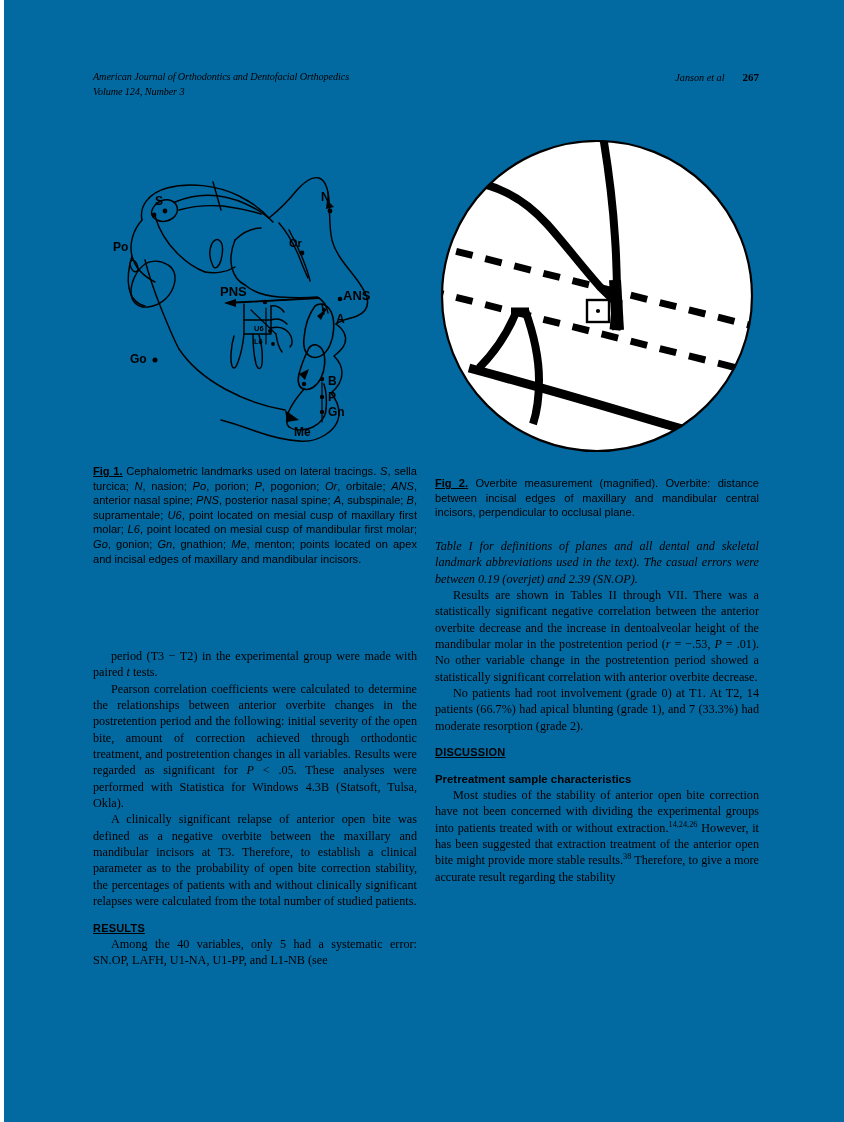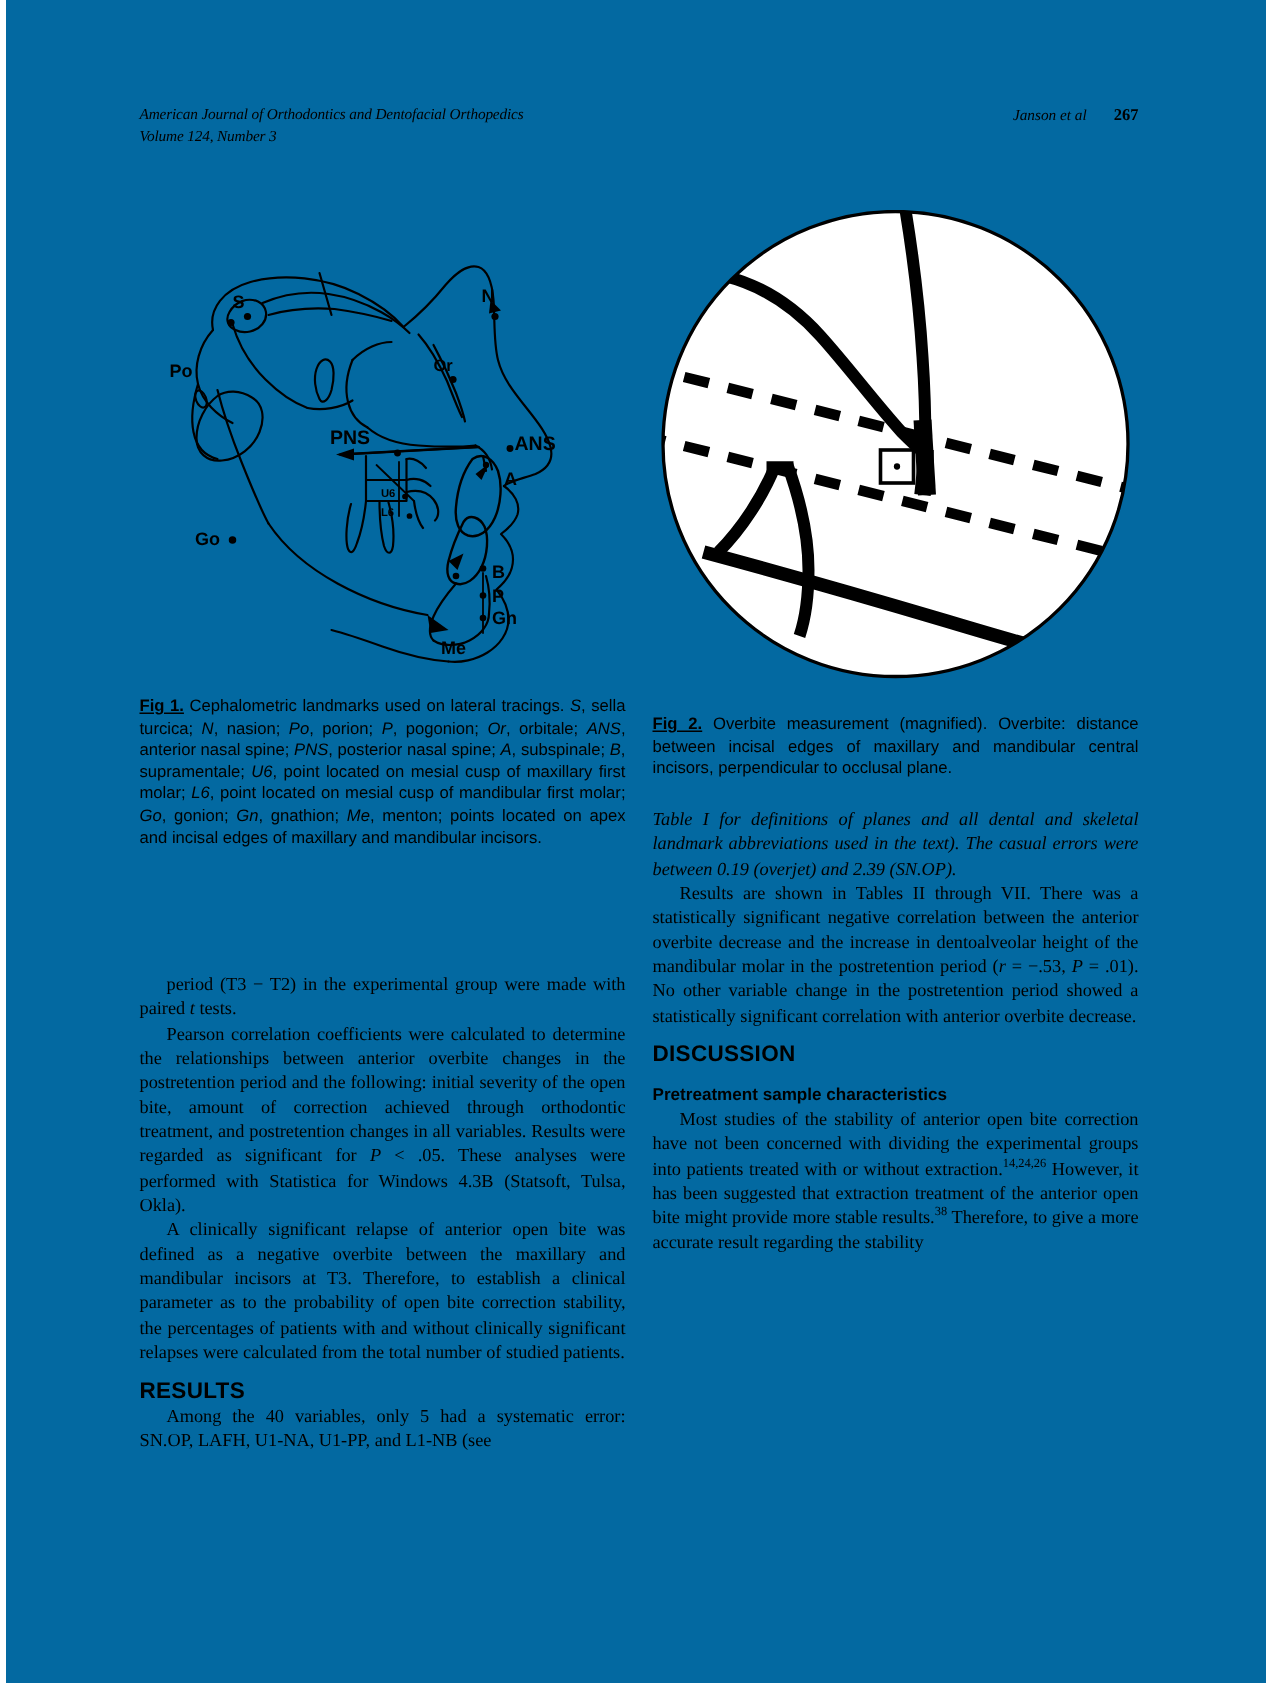--- a/index.html
+++ b/index.html
@@ -98,24 +98,25 @@
   }
   .body-block p {
     margin: 0;
     text-indent: 18px;
   }
   .body-block p.noindent { text-indent: 0; font-style: italic; }
 
   h2.section-head {
     margin: 0;
     font-family: "Liberation Sans", "DejaVu Sans", sans-serif;
-    font-size: 15px;
+    font-size: 11px;
     font-weight: bold;
     line-height: 16.4px;
     letter-spacing: 0.2px;
+    text-decoration: underline;
   }
   h3.sub-head {
     margin: 0;
     font-family: Liberation Sans, sans-serif;
     font-size: 11.4px;
     font-weight: bold;
     line-height: 16.4px;
   }
   .spacer-before-head { height: 10px; }
 
@@ -320,20 +321,21 @@
       <p><span>period (T3 </span><span>−</span><span> T2) in the experimental group were made with paired </span><span class="it">t</span><span> tests.</span></p>
       <p><span>Pearson correlation coefficients were calculated to determine the relationships between anterior overbite changes in the postretention period and the following: initial severity of the open bite, amount of correction achieved through orthodontic treatment, and postretention changes in all variables. Results were regarded as significant for </span><span class="it">P</span><span> &lt; .05. These analyses were performed with Statistica for Windows 4.3B (Statsoft, Tulsa, Okla).</span></p>
       <p><span>A clinically significant relapse of anterior open bite was defined as a negative overbite between the maxillary and mandibular incisors at T3. Therefore, to establish a clinical parameter as to the probability of open bite correction stability, the percentages of patients with and without clinically significant relapses were calculated from the total number of studied patients.</span></p>
       <div class="spacer-before-head"></div>
       <h2 class="section-head">RESULTS</h2>
       <p><span>Among the 40 variables, only 5 had a systematic error: SN.OP, LAFH, U1-NA, U1-PP, and L1-NB (see</span></p>
     </div>
   <div class="body-block" id="right-body">
       <p class="noindent"><span>Table I for definitions of planes and all dental and skeletal landmark abbreviations used in the text). The casual errors were between 0.19 (overjet) and 2.39 (SN.OP).</span></p>
       <p><span>Results are shown in Tables II through VII. There was a statistically significant negative correlation between the anterior overbite decrease and the increase in dentoalveolar height of the mandibular molar in the postretention period (</span><span class="it">r</span><span> = −.53, </span><span class="it">P</span><span> = .01). No other variable change in the postretention period showed a statistically significant correlation with anterior overbite decrease.</span></p>
+      <p><span>No patients had root involvement (grade 0) at T1. At T2, 14 patients (66.7%) had apical blunting (grade 1), and 7 (33.3%) had moderate resorption (grade 2).</span></p>
       <div class="spacer-before-head"></div>
       <h2 class="section-head">DISCUSSION</h2>
       <div class="spacer-before-head"></div>
       <h3 class="sub-head">Pretreatment sample characteristics</h3>
       <p><span>Most studies of the stability of anterior open bite correction have not been concerned with dividing the experimental groups into patients treated with or without extraction.</span><sup>14,24,26</sup><span> However, it has been suggested that extraction treatment of the anterior open bite might provide more stable results.</span><sup>38</sup><span> Therefore, to give a more accurate result regarding the stability</span></p>
     </div>
 
 </div>
 
 </body></html>

